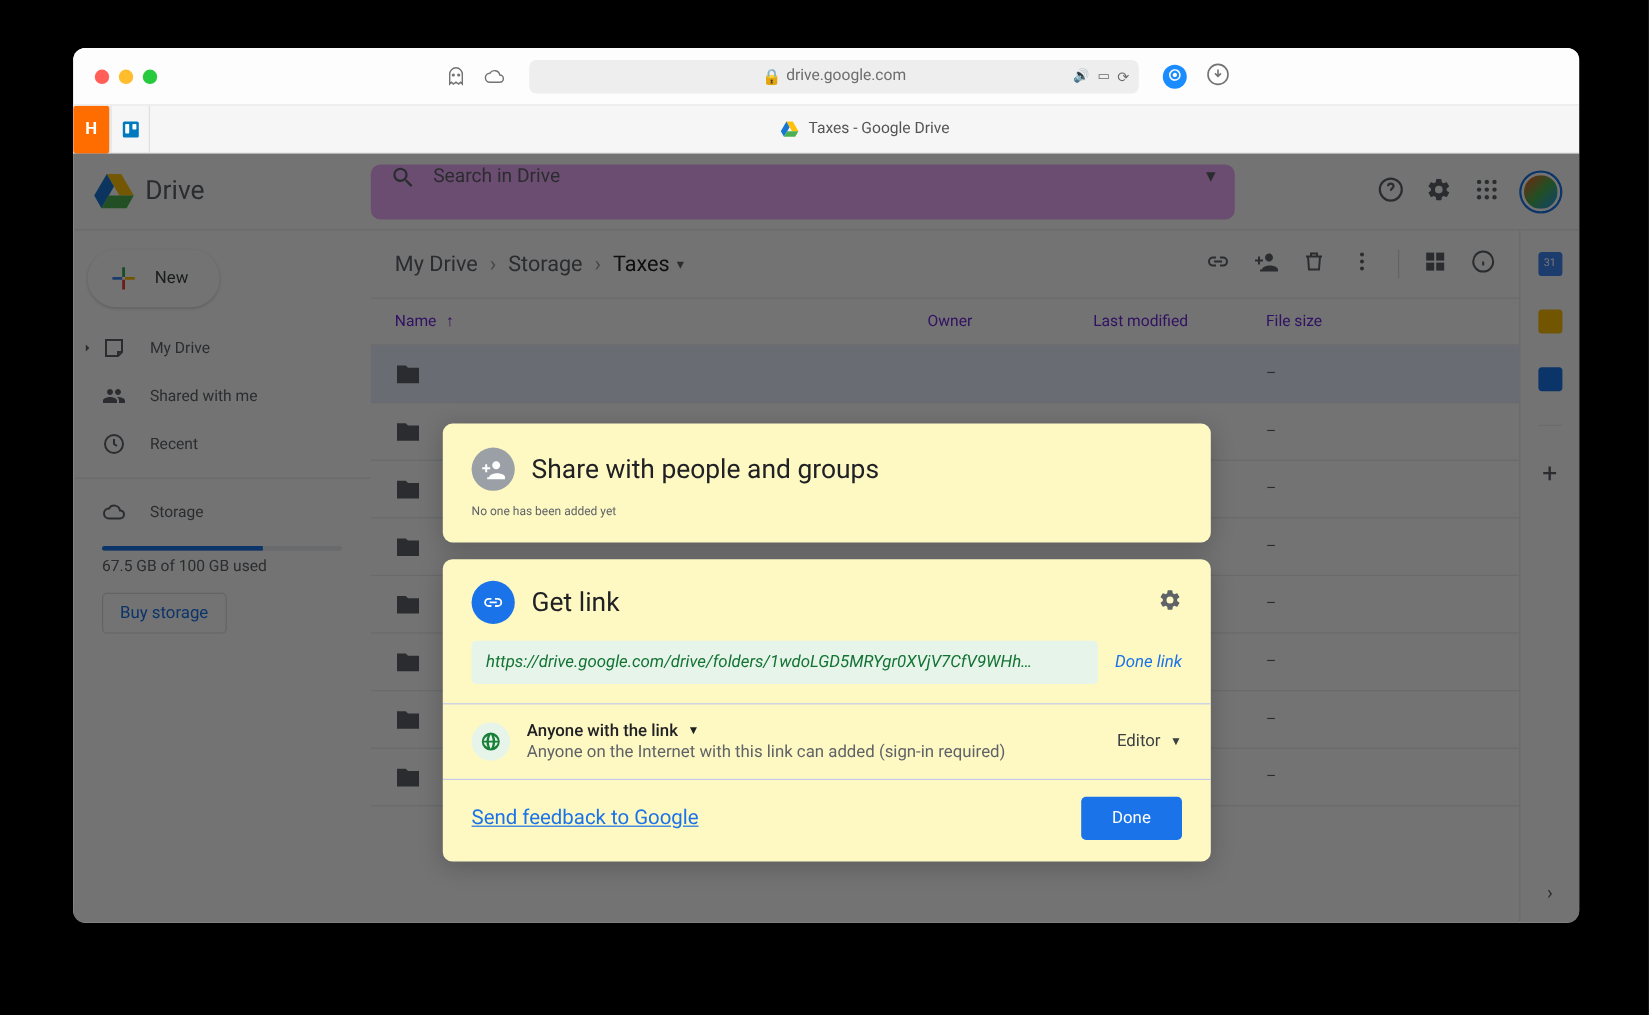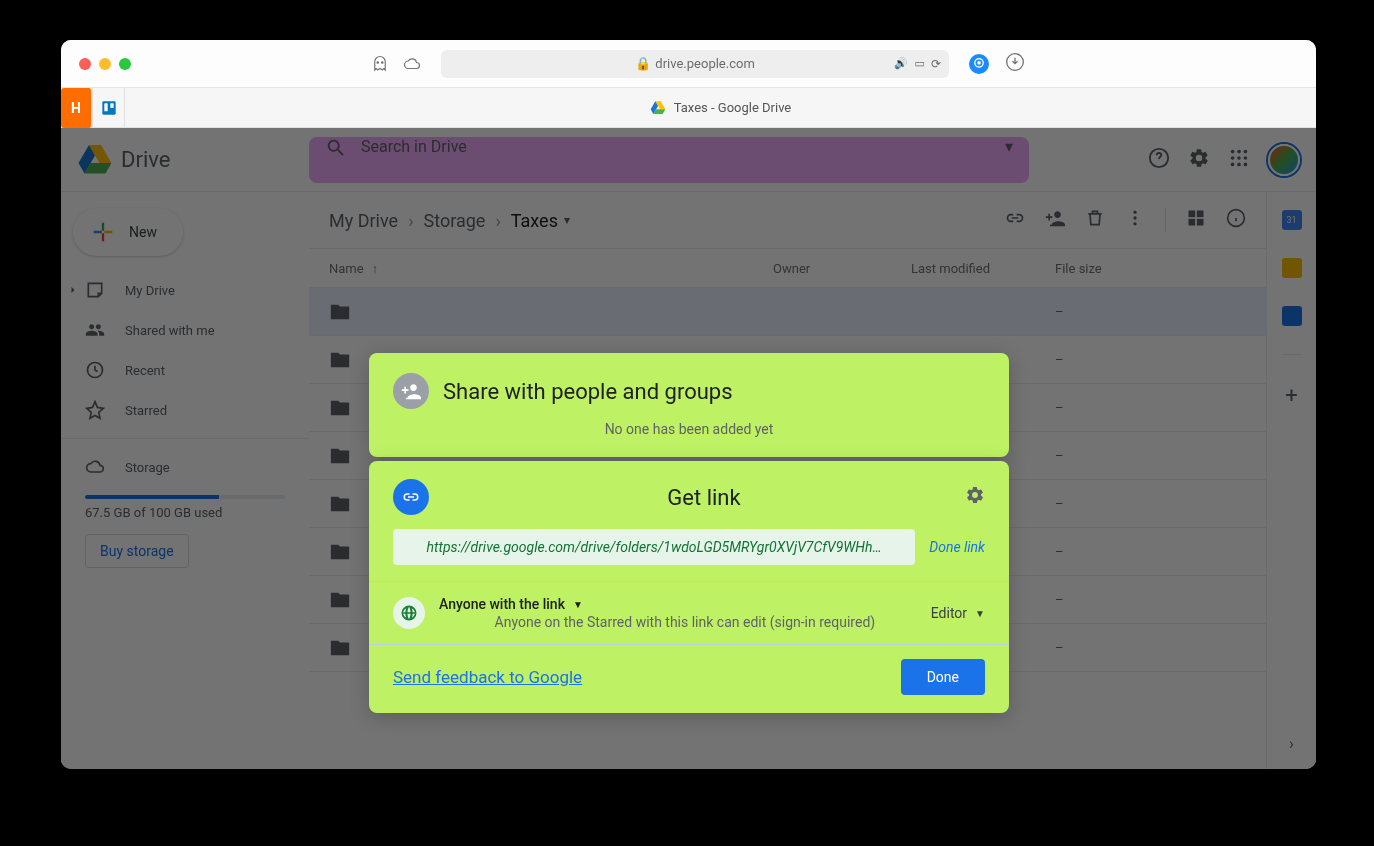--- a/index.html
+++ b/index.html
@@ -53,21 +53,21 @@
 
 .gd-main { flex: 1; display: flex; flex-direction: column; }
 .breadcrumbs { height: 56px; display: flex; align-items: center; padding: 0 20px; }
 .bc { display: flex; align-items: center; gap: 10px; color: #5f6368; font-size: 18px; }
 .bc-sep { color: #9aa0a6; }
 .bc-last { color: #202124; display: flex; align-items: center; gap: 6px; }
 .bc-actions { margin-left: auto; display: flex; gap: 20px; color: #5f6368; align-items: center; }
 .bc-actions svg { width: 20px; height: 20px; }
 .bc-divider { width: 1px; height: 24px; background: #dadce0; }
 
-.table-head { display: flex; padding: 0 20px; height: 40px; align-items: center; font-size: 13px; color: #737373; border-bottom: 1px solid #e8eaed; border-top: 1px solid #e8eaed; }
+.table-head { display: flex; padding: 0 20px; height: 40px; align-items: center; font-size: 13px; color: #6d28d9; border-bottom: 1px solid #e8eaed; border-top: 1px solid #e8eaed; }
 .col-name { width: 444px; display: flex; align-items: center; gap: 8px; }
 .col-owner { width: 138px; }
 .col-mod { width: 144px; }
 .col-size { flex: 1; }
 .row { display: flex; padding: 0 20px; height: 48px; align-items: center; font-size: 13px; color: #5f6368; border-bottom: 1px solid #e8eaed; }
 .row.selected { background: #e8f0fe; }
 .row .folder-ico { width: 22px; height: 22px; margin-right: 18px; color: #5f6368; }
 .row-name { width: 444px; display: flex; align-items: center; color: #3c4043; }
 .row-owner { width: 138px; }
 .row-mod { width: 144px; }
@@ -76,25 +76,25 @@
 .side-apps { width: 50px; border-left: 1px solid #e8eaed; display: flex; flex-direction: column; align-items: center; padding-top: 18px; gap: 28px; }
 .side-apps .app-ico { width: 20px; height: 20px; border-radius: 3px; }
 .cal-ico { background: #4285f4; position: relative; }
 .cal-ico::after { content: "31"; position: absolute; inset: 0; color: #fff; font-size: 9px; display: flex; align-items: center; justify-content: center; }
 .keep-ico { background: #fbbc04; }
 .tasks-ico { background: #1a73e8; border-radius: 50%; }
 .plus-ico { color: #5f6368; font-size: 22px; }
 .side-chev { margin-top: auto; margin-bottom: 16px; color: #5f6368; }
 
 .modal-stack { position: absolute; left: 308px; top: 225px; z-index: 10; width: 640px; }
-.modal { background: #bef264; border-radius: 8px; box-shadow: 0 4px 20px rgba(0,0,0,0.2); margin-bottom: 4px; overflow: hidden; text-align: center; }
+.modal { background: #fef9c3; border-radius: 8px; box-shadow: 0 4px 20px rgba(0,0,0,0.2); margin-bottom: 14px; overflow: hidden; }
 .m1-head { display: flex; align-items: center; gap: 14px; padding: 20px 24px 12px; }
 .m1-ico { width: 36px; height: 36px; border-radius: 50%; background: #9aa0a6; display: flex; align-items: center; justify-content: center; color: #fff; }
 .m1-title { font-size: 22px; color: #202124; }
-.m1-sub { padding: 0 24px 20px; font-size: 14px; color: #5f6368; }
+.m1-sub { padding: 0 24px 20px; font-size: 10px; color: #5f6368; }
 
 .m2-head { display: flex; align-items: center; padding: 18px 24px 14px; }
 .m2-ico { width: 36px; height: 36px; border-radius: 50%; background: #1a73e8; display: flex; align-items: center; justify-content: center; color: #fff; }
 .m2-title { font-size: 22px; color: #202124; margin-left: 14px; flex: 1; }
 .m2-gear { color: #5f6368; }
 .link-row { display: flex; align-items: center; padding: 0 24px 16px; gap: 14px; font-style: italic; }
 .link-box { flex: 1; background: #e6f4ea; border-radius: 4px; padding: 10px 12px; font-size: 14px; color: #137333; white-space: nowrap; overflow: hidden; text-overflow: ellipsis; }
 .copy-link { color: #1a73e8; font-size: 14px; }
 .access-row { display: flex; align-items: center; padding: 14px 24px; border-top: 1px solid #c5cae9; border-bottom: 1px solid #c5cae9; }
 .globe-ico { width: 32px; height: 32px; border-radius: 50%; background: #e6f4ea; display: flex; align-items: center; justify-content: center; color: #188038; margin-right: 14px; }
@@ -127,21 +127,21 @@
           </svg>
         </span>
       <span class="ico">
           <svg viewBox="0 0 24 24" fill="none" stroke="currentColor" stroke-width="1.6">
             <path d="M7 18a5 5 0 010-10 6 6 0 0111 2 4 4 0 010 8H7z"></path>
           </svg>
         </span>
     </div>
     <div class="addrbar">
       <span class="lock">🔒</span>
-      <span>drive.people.com</span>
+      <span>drive.google.com</span>
       <div class="addr-right">
         <span style="font-size:11px;color:#1a73e8">🔊</span>
         <span style="font-size:11px">▭</span>
         <span style="font-size:12px">⟳</span>
       </div>
     </div>
     <div class="tb-icons-right">
       <span style="width:20px;height:20px;border-radius:50%;background:#1a8cff;color:#fff;display:flex;align-items:center;justify-content:center;font-size:11px;font-weight:bold">⦿</span>
       <span><svg width="20" height="20" viewBox="0 0 24 24" fill="none" stroke="#737373" stroke-width="1.6">
             <circle cx="12" cy="12" r="10"></circle>
@@ -240,26 +240,20 @@
             </svg>
           <span>Shared with me</span>
         </div>
         <div class="sb-item">
           <svg viewBox="0 0 24 24" fill="none" stroke="currentColor" stroke-width="2">
               <circle cx="12" cy="12" r="9"></circle>
               <path d="M12 7v5l3 2"></path>
             </svg>
           <span>Recent</span>
         </div>
-        <div class="sb-item">
-          <svg viewBox="0 0 24 24" fill="none" stroke="currentColor" stroke-width="2">
-              <path d="M12 2l2.9 6.9L22 10l-5.5 4.8L18 22l-6-3.5L6 22l1.5-7.2L2 10l7.1-1.1z"></path>
-            </svg>
-          <span>Starred</span>
-        </div>
         <div class="sb-divider"></div>
         <div class="sb-item">
           <svg viewBox="0 0 24 24" fill="none" stroke="currentColor" stroke-width="2">
               <path d="M7 18a5 5 0 010-10 6 6 0 0111 2 4 4 0 010 8H7z"></path>
             </svg>
           <span>Storage</span>
         </div>
         <div class="storage-bar">
             <div class="storage-fill"></div>
           </div>
@@ -453,21 +447,21 @@
           <div class="globe-ico">
             <svg width="18" height="18" viewBox="0 0 24 24" fill="currentColor">
                 <path d="M12 2a10 10 0 100 20 10 10 0 000-20zm7.93 9h-3.03a15.7 15.7 0 00-1.3-5.36A8.03 8.03 0 0119.93 11zM12 4c.9 1.3 1.88 3.5 2.1 7H9.9c.22-3.5 1.2-5.7 2.1-7zM4.07 13h3.03c.16 2 .62 3.84 1.3 5.36A8.03 8.03 0 014.07 13zm3.03-2H4.07a8.03 8.03 0 014.33-5.36A15.7 15.7 0 007.1 11zM12 20c-.9-1.3-1.88-3.5-2.1-7h4.2c-.22 3.5-1.2 5.7-2.1 7zm3.6-1.64c.68-1.52 1.14-3.36 1.3-5.36h3.03a8.03 8.03 0 01-4.33 5.36z"></path>
               </svg>
           </div>
           <div class="access-main">
             <div class="access-top">
               <span>Anyone with the link</span>
               <span style="font-size:10px">▼</span>
             </div>
-            <div class="access-desc">Anyone on the Starred with this link can edit (sign-in required)</div>
+            <div class="access-desc">Anyone on the Internet with this link can added (sign-in required)</div>
           </div>
           <div class="role-sel">
             <span>Editor</span>
             <span style="font-size:10px">▼</span>
           </div>
         </div>
         <div class="m2-foot">
           <a class="feedback">Send feedback to Google</a>
           <div class="done-btn">Done</div>
         </div>

